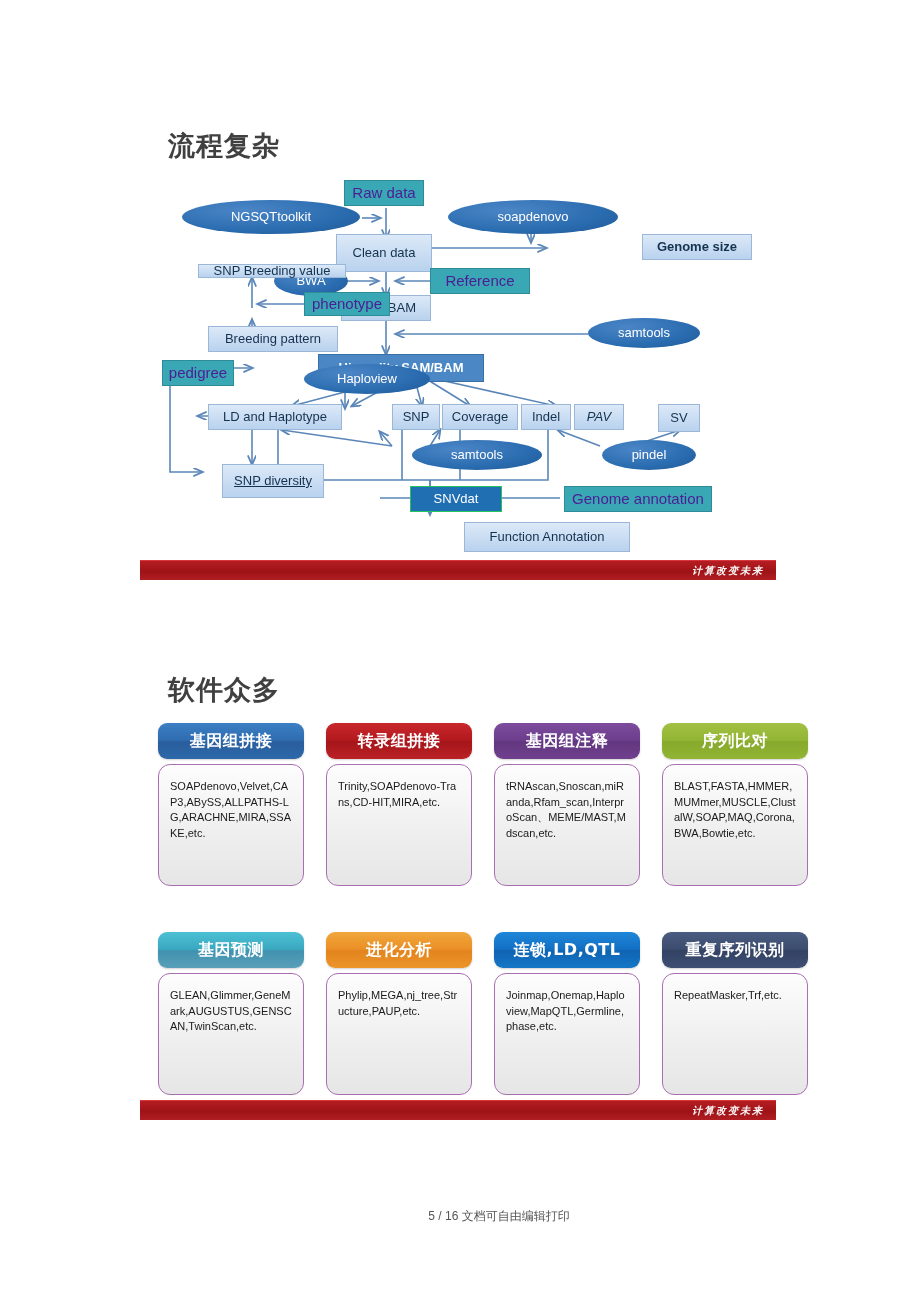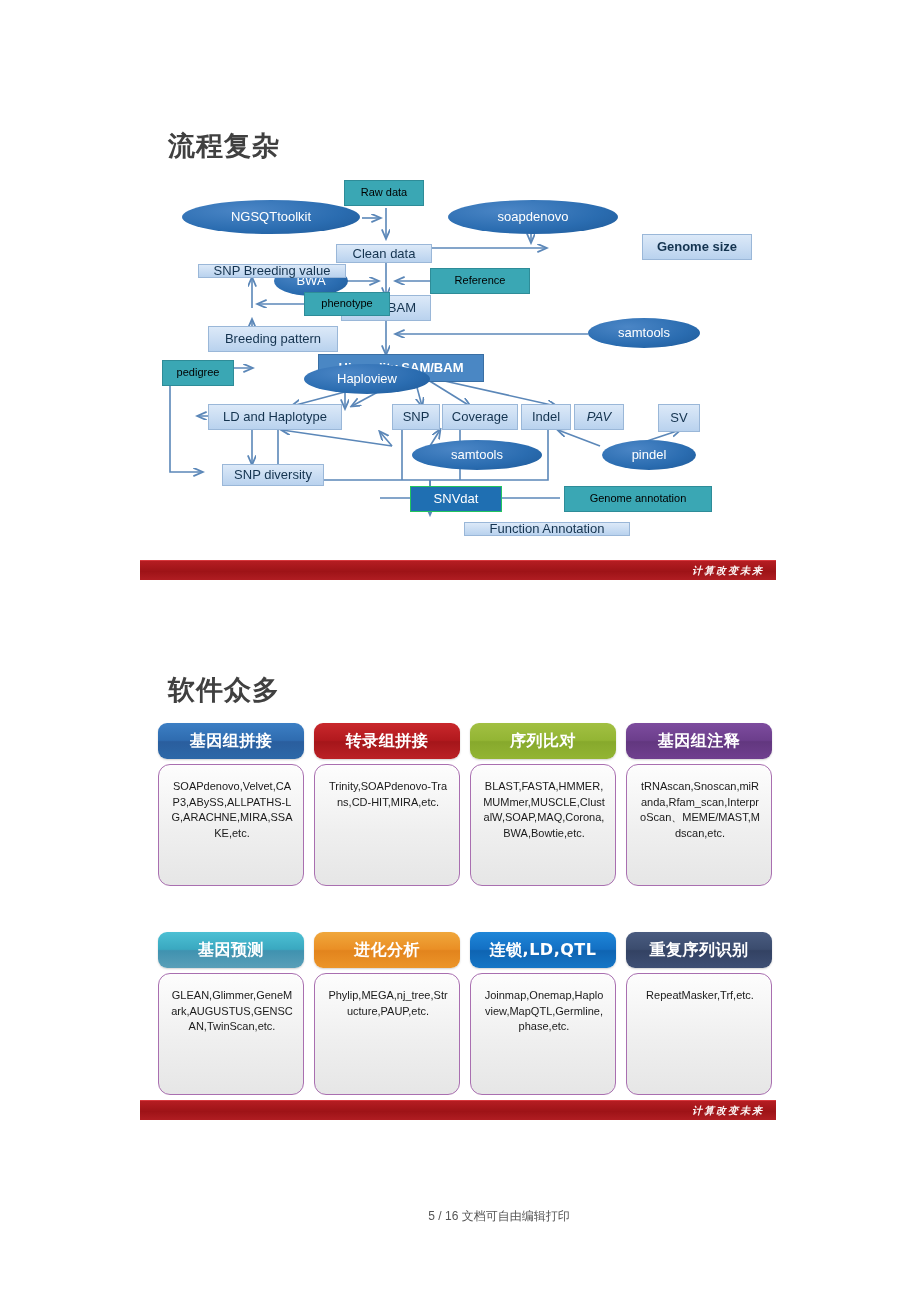--- a/index.html
+++ b/index.html
@@ -30,21 +30,21 @@
   
   .n-light{
     background:linear-gradient(180deg,#dce9f8 0%,#b9d2ee 100%);
     border:1px solid #9ab7d8;
     color:#14334f;font-size:13px;
   }
   .n-light.bold{font-weight:bold;}
   
   .n-teal{
     background:#3aa7b4;border:1px solid #2e8c98;
-    color:#000000;font-size:11px;
+    color:#4c1d95;font-size:15px;
   }
   
   .n-blue{
     background:#4a87c4;border:1px solid #3a6fa4;
     color:#ffffff;font-size:13px;font-weight:bold;
   }
   
   .n-dark{
     background:#1f6fb2;border:1px solid #22c55e;
     color:#ffffff;font-size:13px;
@@ -64,21 +64,21 @@
     border-top:1px solid #d7373c;
   }
   .banner-mark{
     position:absolute;right:12px;top:50%;transform:translateY(-50%);
     color:#ffffff;font-size:10px;font-weight:bold;letter-spacing:2px;
     font-family:"DejaVu Serif","Liberation Serif",serif;
     font-style:italic;opacity:.96;
   }
 
   
-  .cards{position:absolute;display:flex;gap:10px;text-align:center;}
+  .cards{position:absolute;display:flex;gap:22px;}
   .card{width:146px;}
   .card-head{
     height:36px;border-radius:9px;
     display:flex;align-items:center;justify-content:center;
     color:#ffffff;font-size:16px;font-weight:bold;letter-spacing:.5px;
     font-family:"DejaVu Sans","Liberation Sans",sans-serif;
     box-shadow:0 1px 2px rgba(0,0,0,.18);
   }
   .card-body{
     margin-top:5px;height:122px;
@@ -187,21 +187,21 @@
         <path d="M290,312 L290,320"></path>
       </g>
     </svg>
 
     <div class="node n-teal" style="left:204px;top:12px;width:80px;height:26px;">Raw data</div>
 
     <div class="node n-ell" style="left:42px;top:32px;width:178px;height:34px;">NGSQTtoolkit</div>
 
     <div class="node n-ell" style="left:308px;top:32px;width:170px;height:34px;">soapdenovo</div>
 
-    <div class="node n-light" style="left:196px;top:76px;width:96px;height:19px;">Clean data</div>
+    <div class="node n-light" style="left:196px;top:66px;width:96px;height:38px;">Clean data</div>
 
     <div class="node n-light bold" style="left:502px;top:66px;width:110px;height:26px;">Genome size</div>
 
     <div class="node n-ell" style="left:134px;top:98px;width:74px;height:30px;">BWA</div>
 
     <div class="node n-teal" style="left:290px;top:100px;width:100px;height:26px;">Reference</div>
 
     <div class="node n-light" style="left:201px;top:127px;width:90px;height:26px;">SAM/BAM</div>
 
     <div class="node n-ell" style="left:448px;top:150px;width:112px;height:30px;">samtools</div>
@@ -213,66 +213,66 @@
     <div class="node n-teal" style="left:164px;top:124px;width:86px;height:24px;">phenotype</div>
 
     <div class="node n-light" style="left:68px;top:158px;width:130px;height:26px;">Breeding  pattern</div>
 
     <div class="node n-teal" style="left:22px;top:192px;width:72px;height:26px;">pedigree</div>
 
     <div class="node n-ell" style="left:164px;top:196px;width:126px;height:30px;">Haploview</div>
 
     <div class="node n-light" style="left:68px;top:236px;width:134px;height:26px;">LD and Haplotype</div>
 
-    <div class="node n-light" style="left:82px;top:296px;width:102px;height:22px;">SNP diversity</div>
+    <div class="node n-light" style="left:82px;top:296px;width:102px;height:34px;text-decoration:underline;">SNP diversity</div>
 
     <div class="node n-light" style="left:252px;top:236px;width:48px;height:26px;">SNP</div>
 
     <div class="node n-light" style="left:302px;top:236px;width:76px;height:26px;">Coverage</div>
 
     <div class="node n-light" style="left:381px;top:236px;width:50px;height:26px;">Indel</div>
 
     <div class="node n-light" style="left:434px;top:236px;width:50px;height:26px;font-style:italic;">PAV</div>
 
     <div class="node n-light" style="left:518px;top:236px;width:42px;height:28px;">SV</div>
 
     <div class="node n-ell" style="left:272px;top:272px;width:130px;height:30px;">samtools</div>
 
     <div class="node n-ell" style="left:462px;top:272px;width:94px;height:30px;">pindel</div>
 
     <div class="node n-dark" style="left:270px;top:318px;width:92px;height:26px;">SNVdat</div>
 
     <div class="node n-teal" style="left:424px;top:318px;width:148px;height:26px;">Genome annotation</div>
 
-    <div class="node n-light" style="left:324px;top:354px;width:166px;height:14px;">Function Annotation</div>
+    <div class="node n-light" style="left:324px;top:354px;width:166px;height:30px;">Function Annotation</div>
   </div>
 
   <div class="banner" style="left:140px;top:560px;width:636px;">
     <span class="banner-mark">计算改变未来</span>
   </div>
 
   <div class="sec-title" style="left:168px;top:672px;">软件众多</div>
 
   <div class="cards" style="left:158px;top:723px;">
     <div class="card">
       <div class="card-head g-blue">基因组拼接</div>
       <div class="card-body">SOAPdenovo,Velvet,CAP3,ABySS,ALLPATHS-LG,ARACHNE,MIRA,SSAKE,etc.</div>
     </div>
     <div class="card">
       <div class="card-head g-red">转录组拼接</div>
       <div class="card-body">Trinity,SOAPdenovo-Trans,CD-HIT,MIRA,etc.</div>
     </div>
     <div class="card">
+      <div class="card-head g-purple">基因组注释</div>
+      <div class="card-body">tRNAscan,Snoscan,miRanda,Rfam_scan,InterproScan、MEME/MAST,Mdscan,etc.</div>
+    </div>
+    <div class="card">
       <div class="card-head g-green">序列比对</div>
       <div class="card-body">BLAST,FASTA,HMMER,MUMmer,MUSCLE,ClustalW,SOAP,MAQ,Corona,BWA,Bowtie,etc.</div>
     </div>
-    <div class="card">
-      <div class="card-head g-purple">基因组注释</div>
-      <div class="card-body">tRNAscan,Snoscan,miRanda,Rfam_scan,InterproScan、MEME/MAST,Mdscan,etc.</div>
-    </div>
   </div>
 
   <div class="cards" style="left:158px;top:932px;">
     <div class="card">
       <div class="card-head g-teal">基因预测</div>
       <div class="card-body">GLEAN,Glimmer,GeneMark,AUGUSTUS,GENSCAN,TwinScan,etc.</div>
     </div>
     <div class="card">
       <div class="card-head g-orange">进化分析</div>
       <div class="card-body">Phylip,MEGA,nj_tree,Structure,PAUP,etc.</div>

